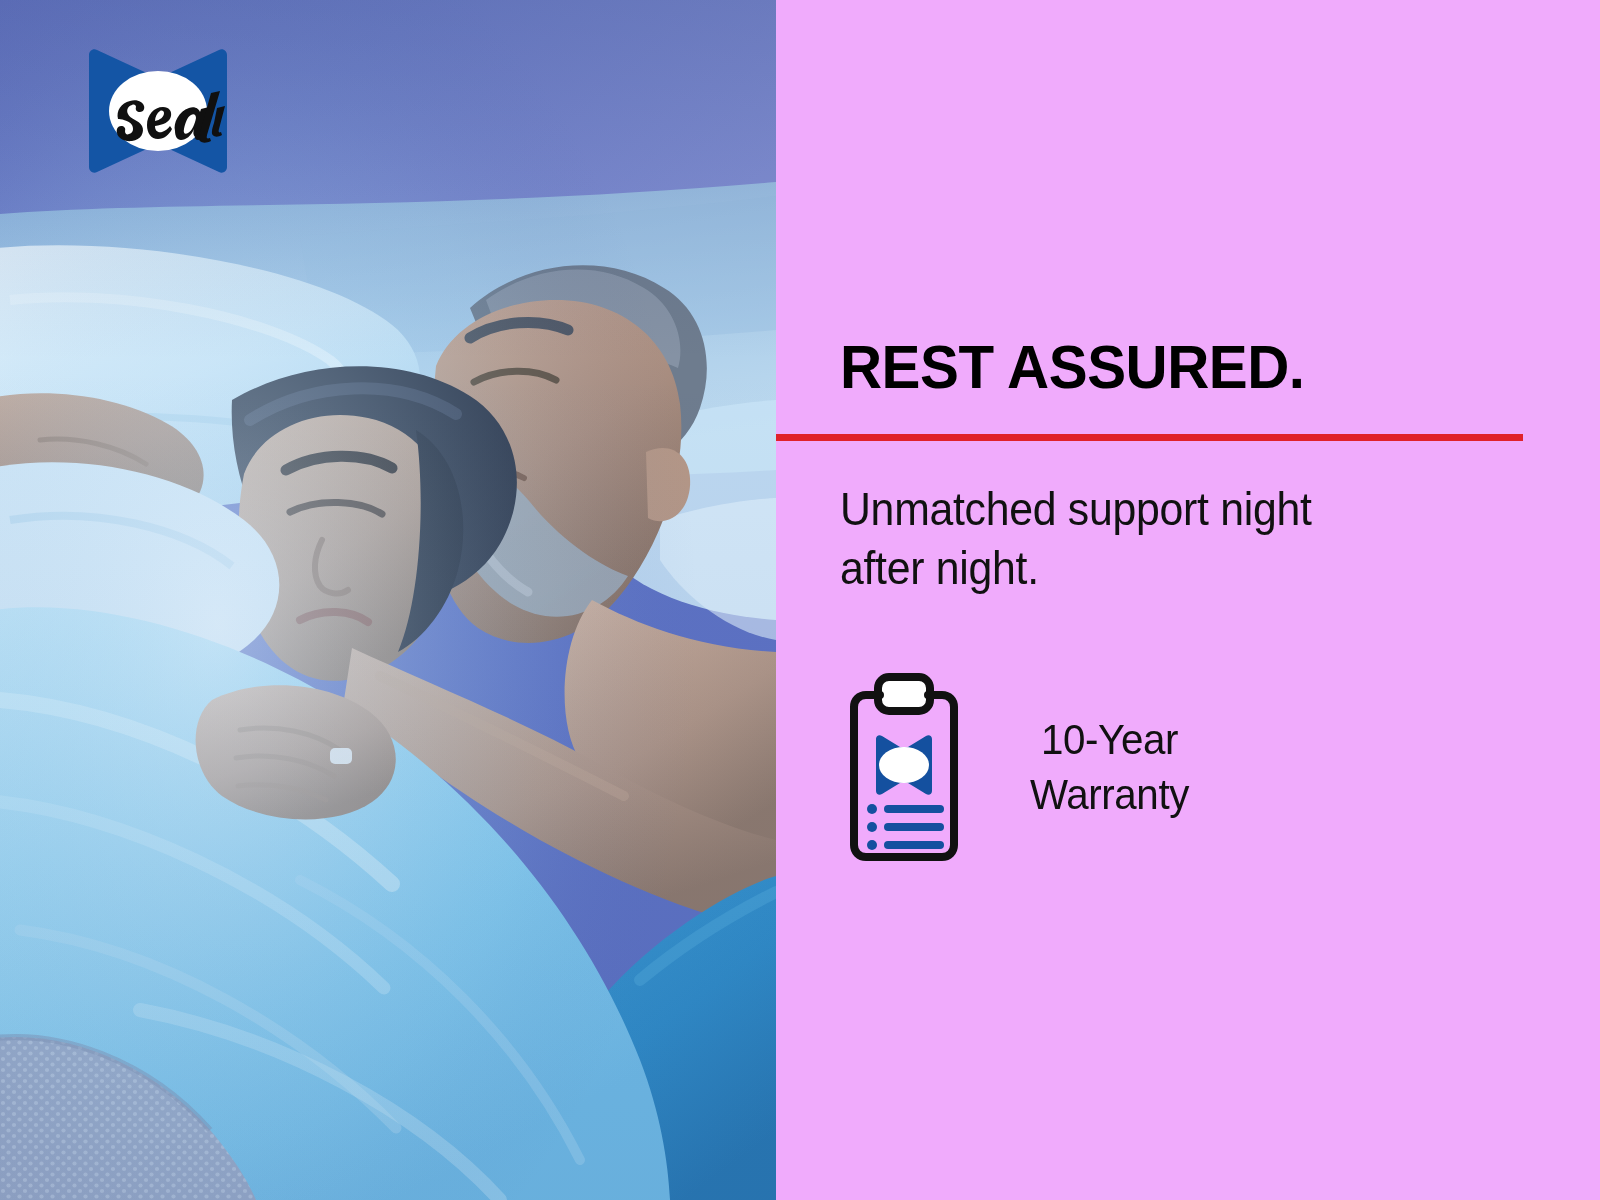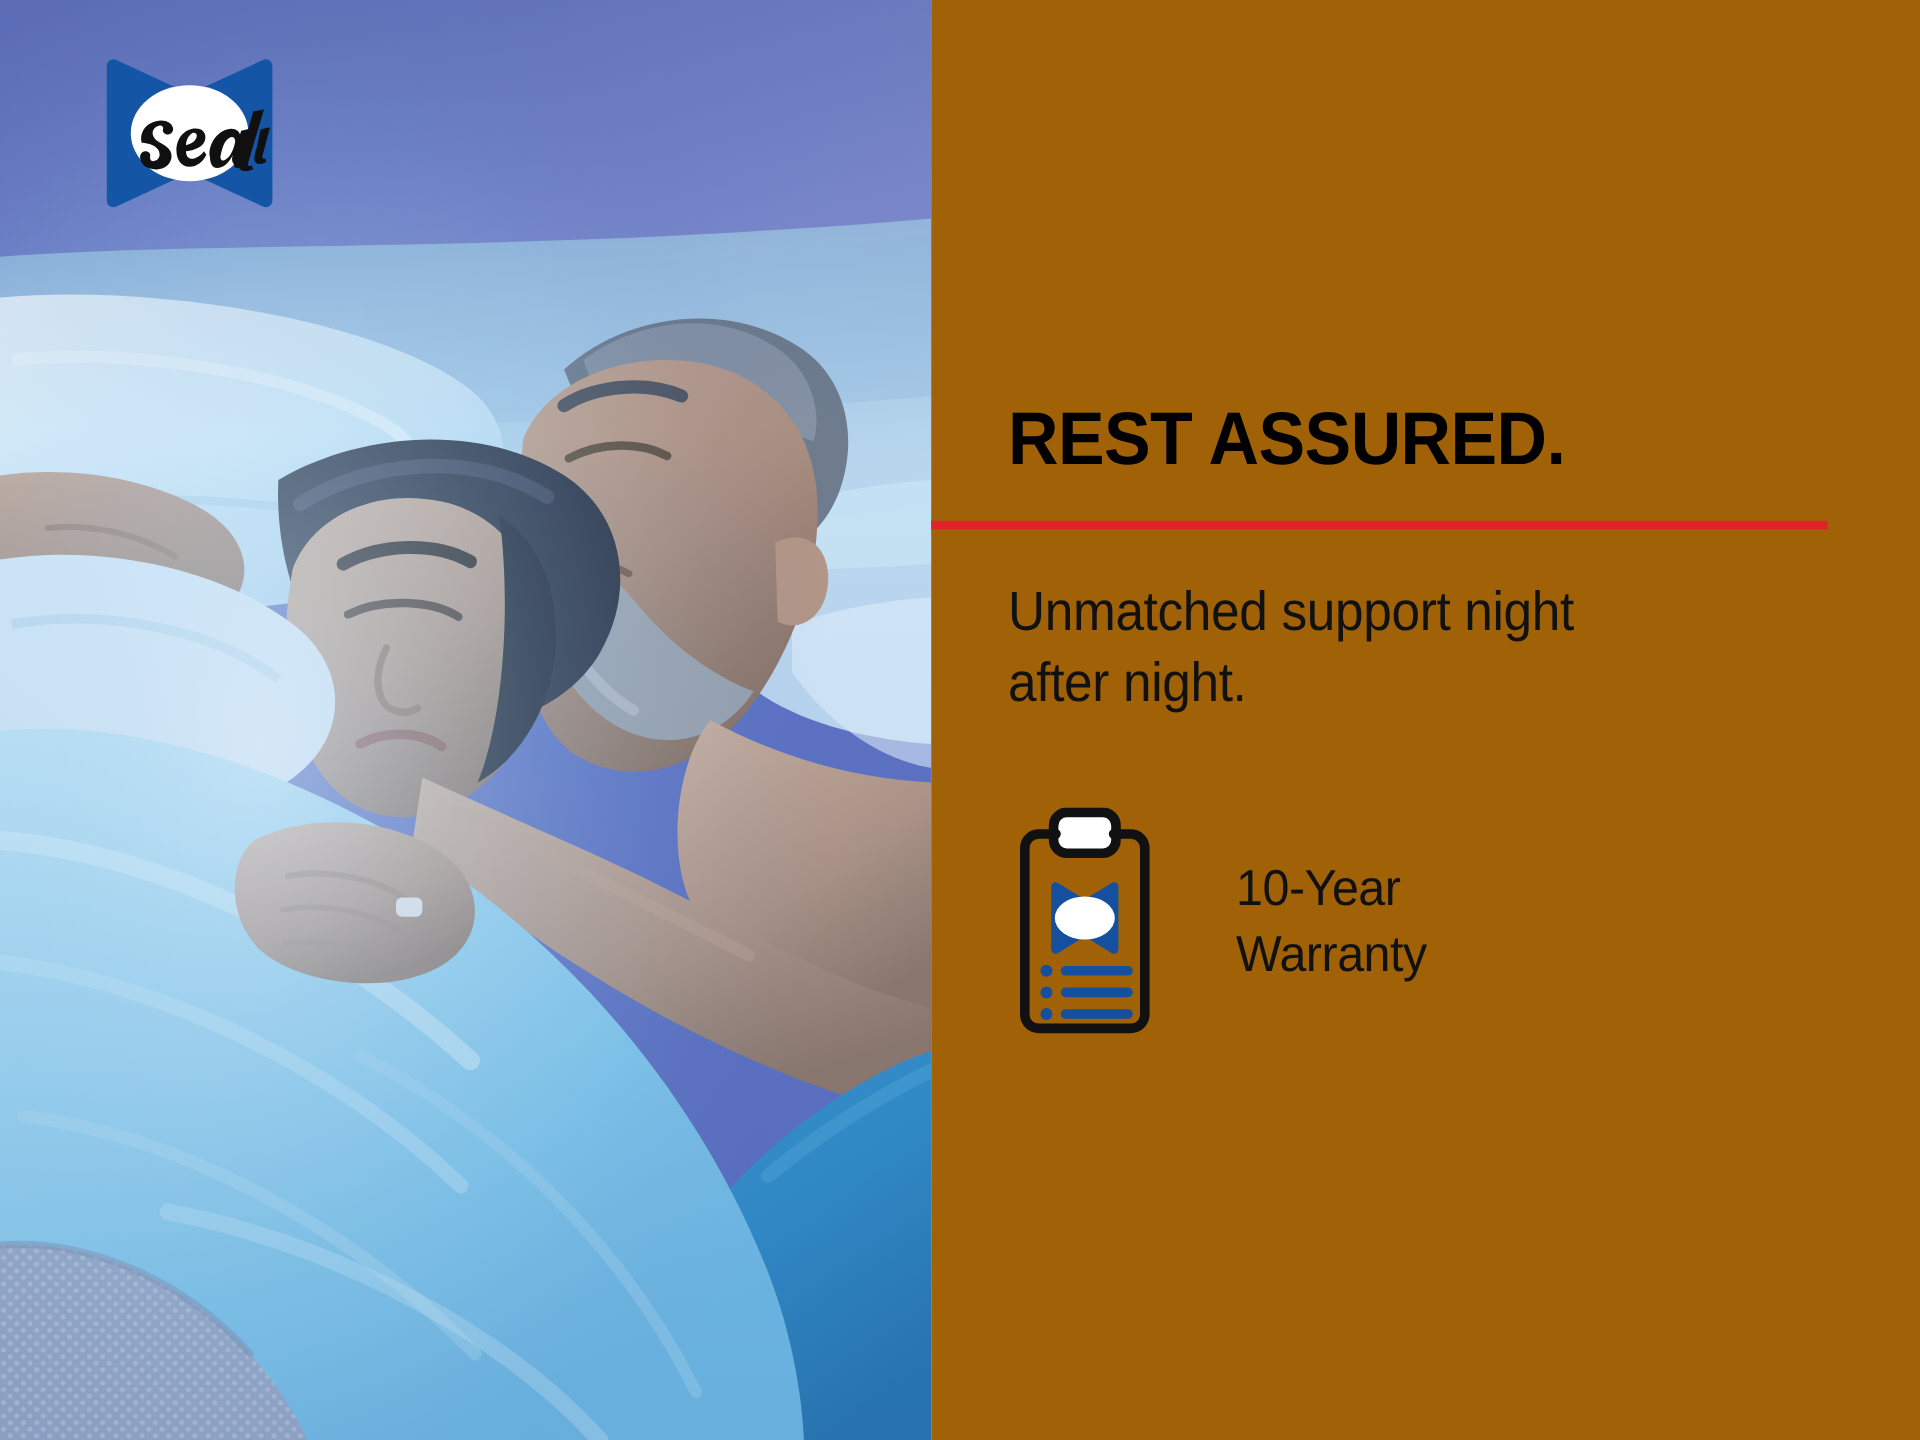--- a/index.html
+++ b/index.html
@@ -22,21 +22,21 @@
 
   
   .logo {
     position:absolute; left:85px; top:45px; width:146px; height:132px;
   }
   .logo svg { display:block; width:100%; height:100%; }
 
   
   .panel {
     position:absolute; left:776px; top:0; width:824px; height:1200px;
-    background:#a16207;
+    background:#f0abfc;
   }
   .headline {
     position:absolute; left:64px; top:336px;
     font-family:"Liberation Sans", sans-serif;
     font-weight:bold;
     font-size:62px;
     letter-spacing:-0.5px;
     line-height:1;
     color:#000;
     transform:scaleX(0.94);
@@ -71,21 +71,21 @@
     margin-left:58px;
     font-family:"Liberation Sans", sans-serif;
     font-size:42px;
     line-height:1.30;
     color:#111;
     letter-spacing:-0.4px;
     white-space:pre-line;
     transform:scaleX(0.96);
     transform-origin:left center;
   }
-  #feature-warranty { top:668px; height:200px; }
+  #feature-warranty { top:668px; height:200px;text-align:center; }
   #feature-usa      { top:912px; height:190px; }
 </style>
 </head>
 <body>
 
 <div class="ad">
 
   <div class="photo">
     <svg class="photo-svg" viewBox="0 0 776 1200" preserveAspectRatio="xMidYMid slice">
       <defs>

